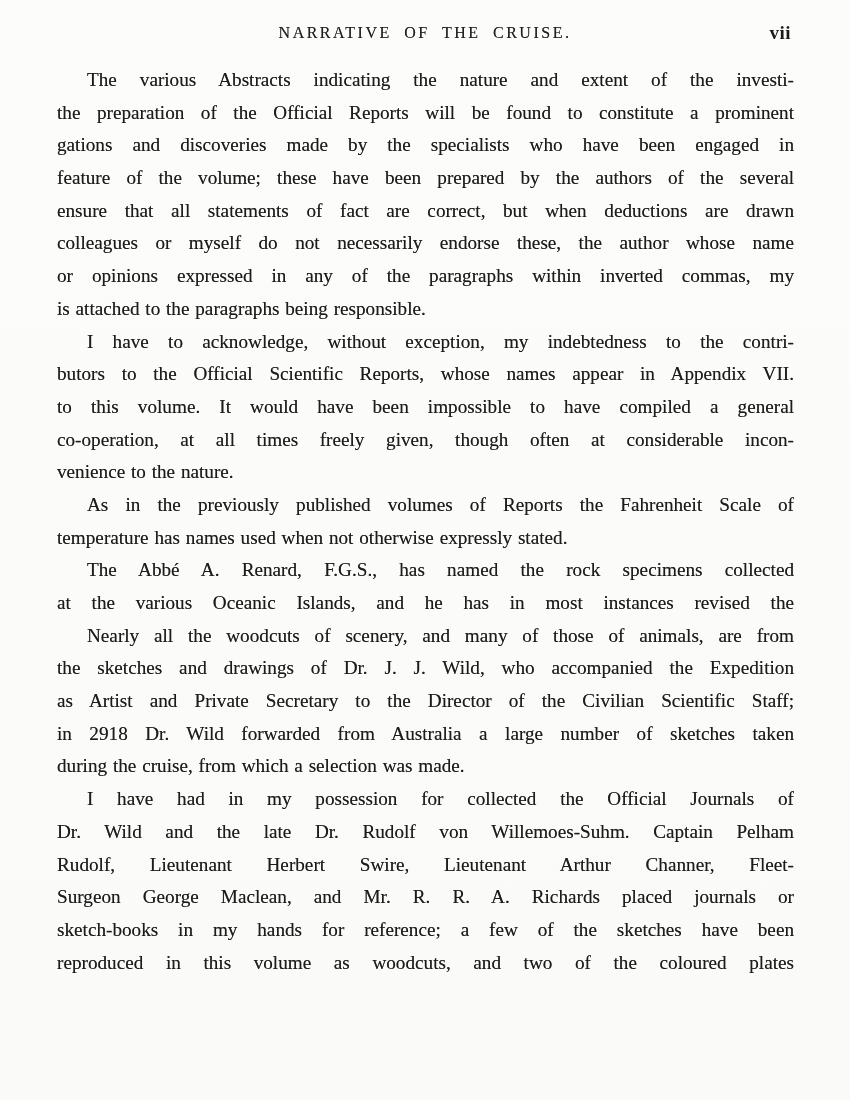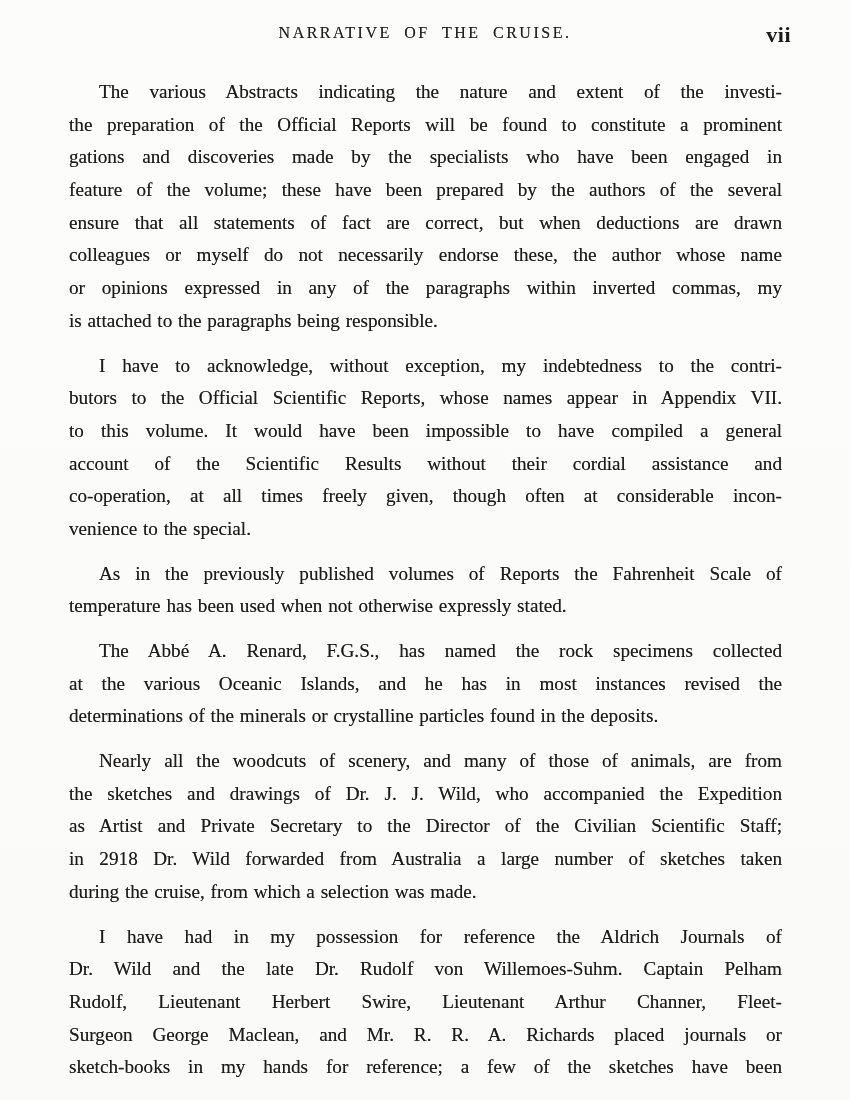--- a/index.html
+++ b/index.html
@@ -32,21 +32,21 @@
     font-size: 16px;
     letter-spacing: 2.5px;
     word-spacing: 6px;
     color: #201f1d;
     text-shadow: 0 0 0.5px rgba(20,20,20,0.55);
   }
   .page-number {
     position: absolute;
     right: 2px;
     top: 0;
-    font-size: 22px;
+    font-size: 19px;
     font-weight: bold;
     letter-spacing: 0.5px;
     color: #1b1a18;
   }
   .text-block {
     position: absolute;
     top: 64px;
     left: 57px;
     width: 737px;
   }
@@ -61,21 +61,21 @@
     text-shadow: 0 0 0.45px rgba(25,24,22,0.6);
   }
   .line.end {
     text-align: right;
     text-align-last: left;
     font-family: Liberation Serif, serif;
   }
   .line.indent {
     text-indent: 30px;
   }
-  .paragraph { margin: 12px; }
+  .paragraph { margin: 0; }
 </style>
 </head>
 <body>
 
 <div class="page">
 
   <div class="running-header">
     <div class="header-title">NARRATIVE OF THE CRUISE.</div>
     <div class="page-number">vii</div>
   </div>
@@ -90,46 +90,45 @@
       <div class="line">ensure that all statements of fact are correct, but when deductions are drawn</div>
       <div class="line">colleagues or myself do not necessarily endorse these, the author whose name</div>
       <div class="line">or opinions expressed in any of the paragraphs within inverted commas, my</div>
       <div class="line end">is attached to the paragraphs being responsible.</div>
     </div>
 
     <div class="paragraph">
       <div class="line indent">I have to acknowledge, without exception, my indebtedness to the contri-</div>
       <div class="line">butors to the Official Scientific Reports, whose names appear in Appendix VII.</div>
       <div class="line">to this volume.  It would have been impossible to have compiled a general</div>
-      <div class="line">account of the Scientific Results without their cordial assistance and</div>
       <div class="line">co-operation, at all times freely given, though often at considerable incon-</div>
-      <div class="line end">venience to the special.</div>
+      <div class="line end">venience to the nature.</div>
     </div>
 
     <div class="paragraph">
       <div class="line indent">As in the previously published volumes of Reports the Fahrenheit Scale of</div>
-      <div class="line end">temperature has been used when not otherwise expressly stated.</div>
+      <div class="line end">temperature has names used when not otherwise expressly stated.</div>
     </div>
 
     <div class="paragraph">
       <div class="line indent">The Abbé A. Renard, F.G.S., has named the rock specimens collected</div>
       <div class="line">at the various Oceanic Islands, and he has in most instances revised the</div>
-      <div class="line end">determinations of the minerals or crystalline particles found in the deposits.</div>
     </div>
 
     <div class="paragraph">
       <div class="line indent">Nearly all the woodcuts of scenery, and many of those of animals, are from</div>
       <div class="line">the sketches and drawings of Dr. J. J. Wild, who accompanied the Expedition</div>
       <div class="line">as Artist and Private Secretary to the Director of the Civilian Scientific Staff;</div>
       <div class="line">in 2918 Dr. Wild forwarded from Australia a large number of sketches taken</div>
       <div class="line end">during the cruise, from which a selection was made.</div>
     </div>
 
     <div class="paragraph">
-      <div class="line indent">I have had in my possession for reference the Aldrich Journals of</div>
+      <div class="line indent">I have had in my possession for collected the Official Journals of</div>
       <div class="line">Dr. Wild and the late Dr. Rudolf von Willemoes-Suhm.  Captain Pelham</div>
       <div class="line">Rudolf, Lieutenant Herbert Swire, Lieutenant Arthur Channer, Fleet-</div>
       <div class="line">Surgeon George Maclean, and Mr. R. R. A. Richards placed journals or</div>
       <div class="line">sketch-books in my hands for reference; a few of the sketches have been</div>
+      <div class="line">reproduced in this volume as woodcuts, and two of the coloured plates</div>
     </div>
 
   </div>
 </div>
 
 </body></html>

